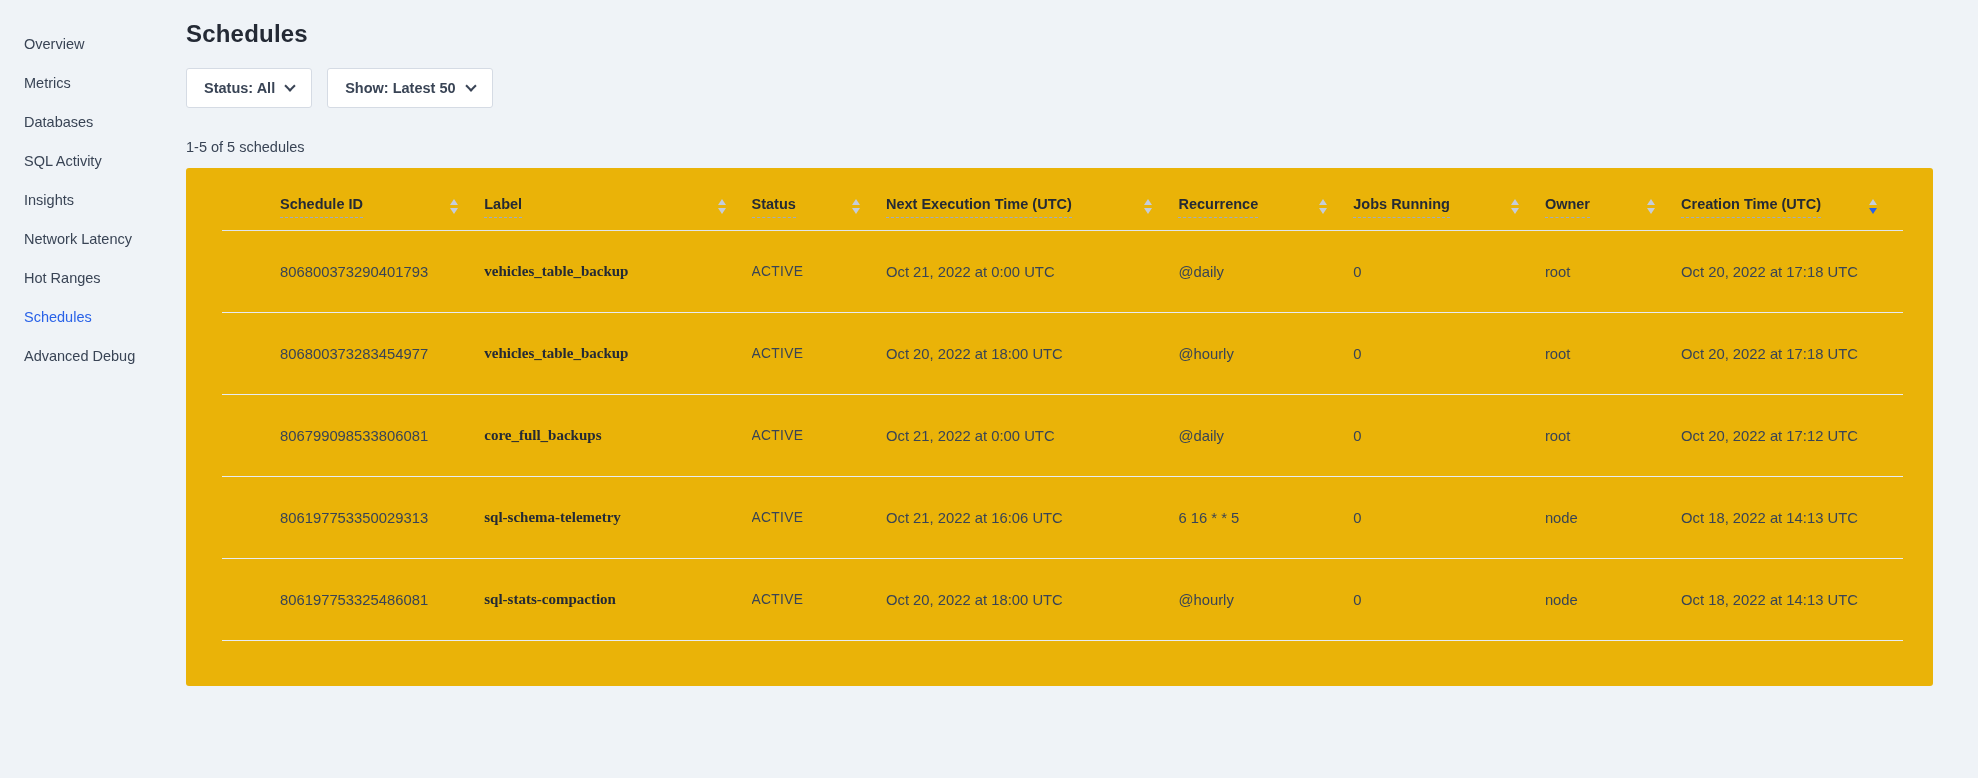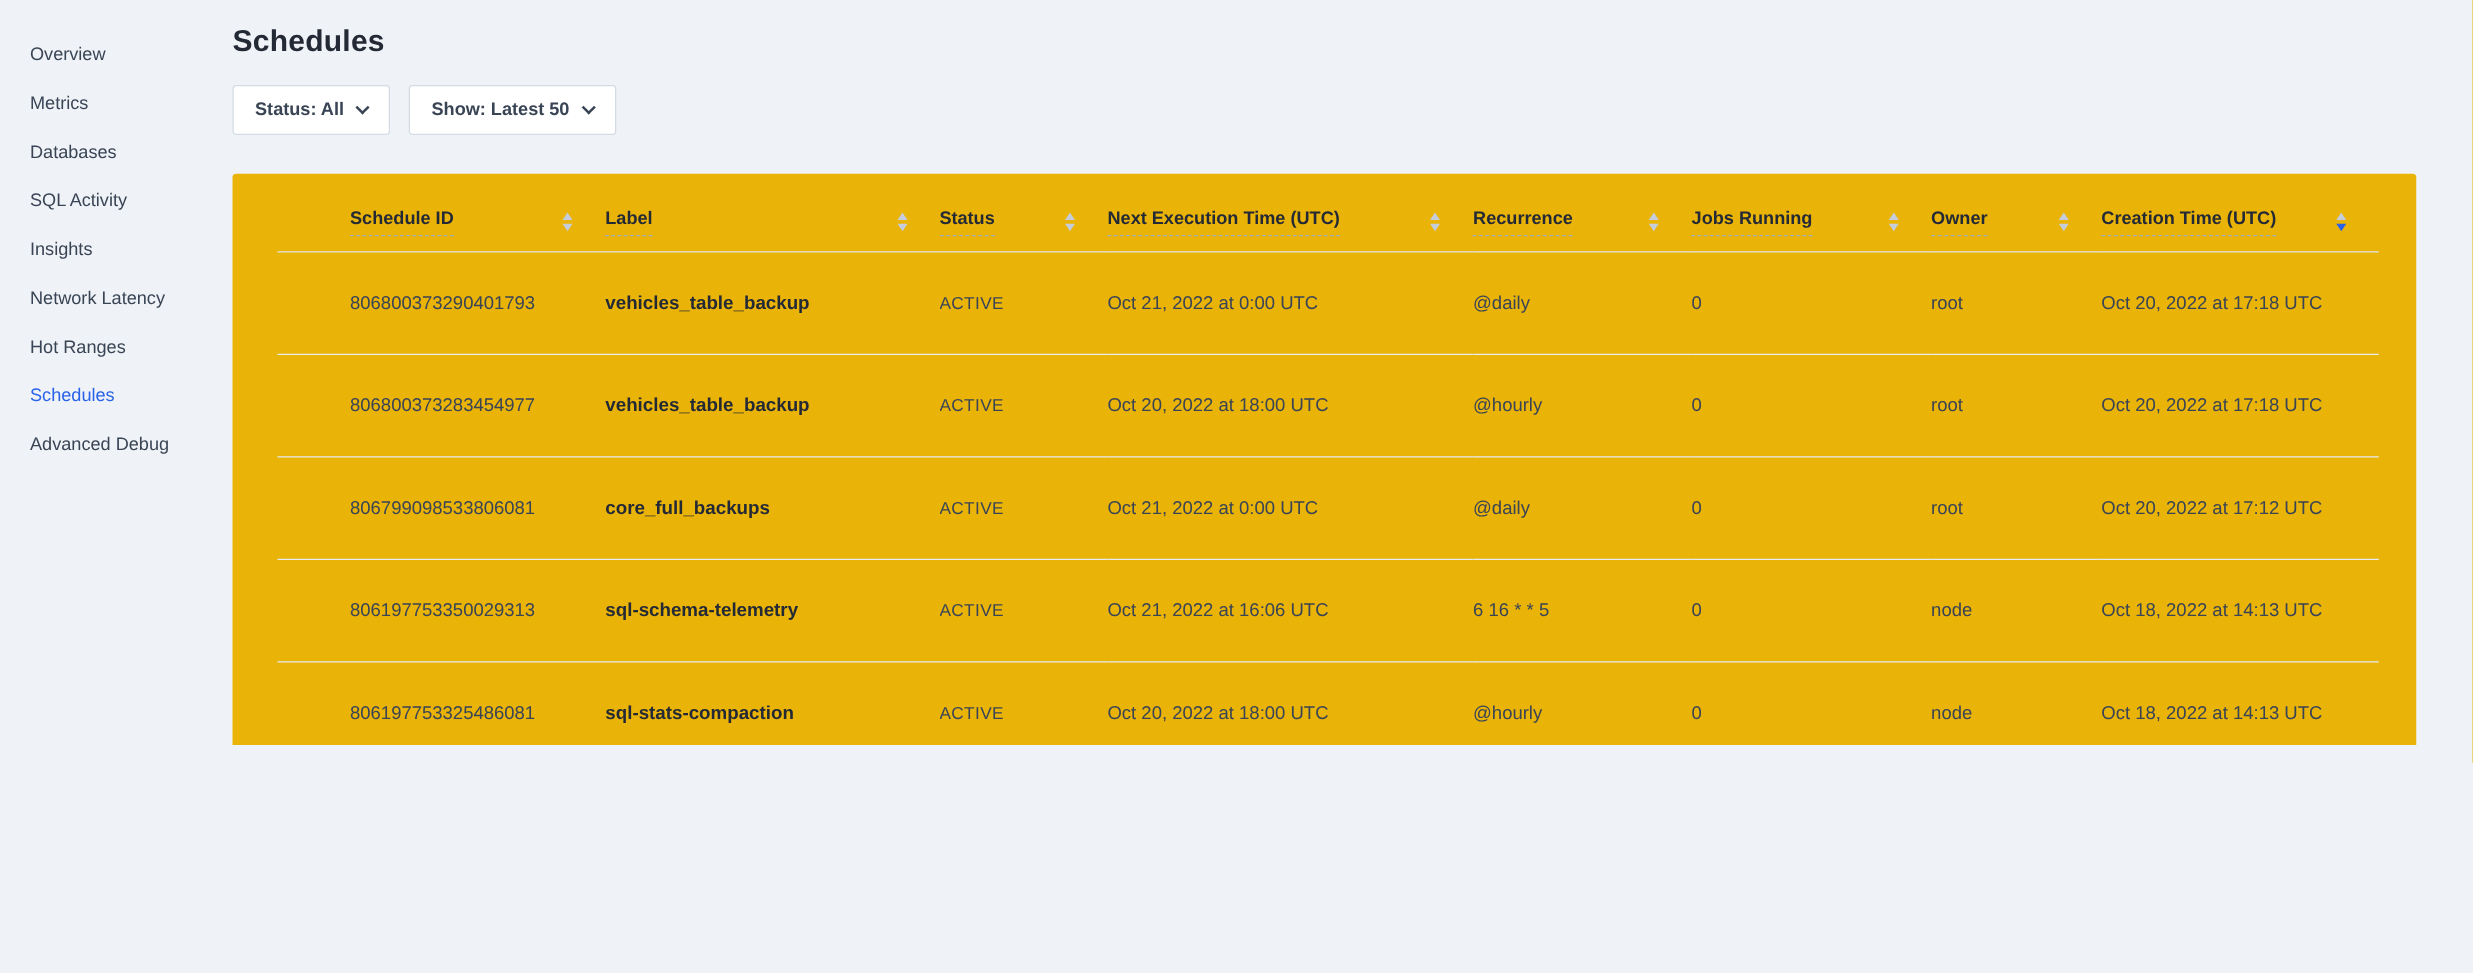--- a/index.html
+++ b/index.html
@@ -2,21 +2,21 @@
 <html><head>
 <meta charset="utf-8">
 <style>
   * { box-sizing: border-box; }
   html,body { margin:0; padding:0; }
   body {
     font-family: "Liberation Sans", sans-serif;
     background: #eff3f7;
     color: #394455;
   }
-  .app { width:1978px; height:596px; display:flex; overflow:hidden; }
+  .app { width:1978px; height:778px; display:flex; overflow:hidden; }
 
   
   .sidebar { width:186px; flex-shrink:0; padding-top:25px; }
   .side-item {
     display:block; padding:10px 24px; font-size:14.5px; line-height:19px;
     color:#394455; text-decoration:none; cursor:pointer; white-space:nowrap;
   }
   .side-item.active { color:#2962e8; }
 
   
@@ -51,21 +51,21 @@
   .sort-col { display:inline-flex; flex-direction:column; gap:3px; margin-top:3px; }
   .tri-up   { width:0; height:0; border-left:4.5px solid transparent; border-right:4.5px solid transparent; border-bottom:6px solid #c5cdda; }
   .tri-down { width:0; height:0; border-left:4.5px solid transparent; border-right:4.5px solid transparent; border-top:6px solid #c5cdda; }
   .sort-col.desc .tri-down { border-top-color:#2962e8; }
 
   tbody td {
     padding:32px 8px 32px 0; border-bottom:1px solid #e7ecf3;
     font-size:14.8px; color:#394455; white-space:nowrap; overflow:hidden;
   }
   td.mono {
-    font-family:Liberation Sans, sans-serif;
+    font-family:Liberation Serif, serif;
     font-weight:bold; color:#242a35; font-size:15px;
   }
   td.status { font-size:13.8px; letter-spacing:.3px;margin-left:44px; }
 </style>
 </head>
 <body>
 
 <div class="app">
 
   <nav class="sidebar">
@@ -87,20 +87,21 @@
       <button class="filter-btn">
         <span>Status: All</span>
         <span class="chevron"></span>
       </button>
       <button class="filter-btn">
         <span>Show: Latest 50</span>
         <span class="chevron"></span>
       </button>
     </div>
 
+    <div class="results-count">1-5 of 5 schedules</div>
 
     <div class="card">
       <table>
         <colgroup>
             <col style="width: 15.6%;">
             <col style="width: 15.9%;">
             <col style="width: 8%;">
             <col style="width: 17.4%;">
             <col style="width: 10.4%;">
             <col style="width: 11.4%;">

